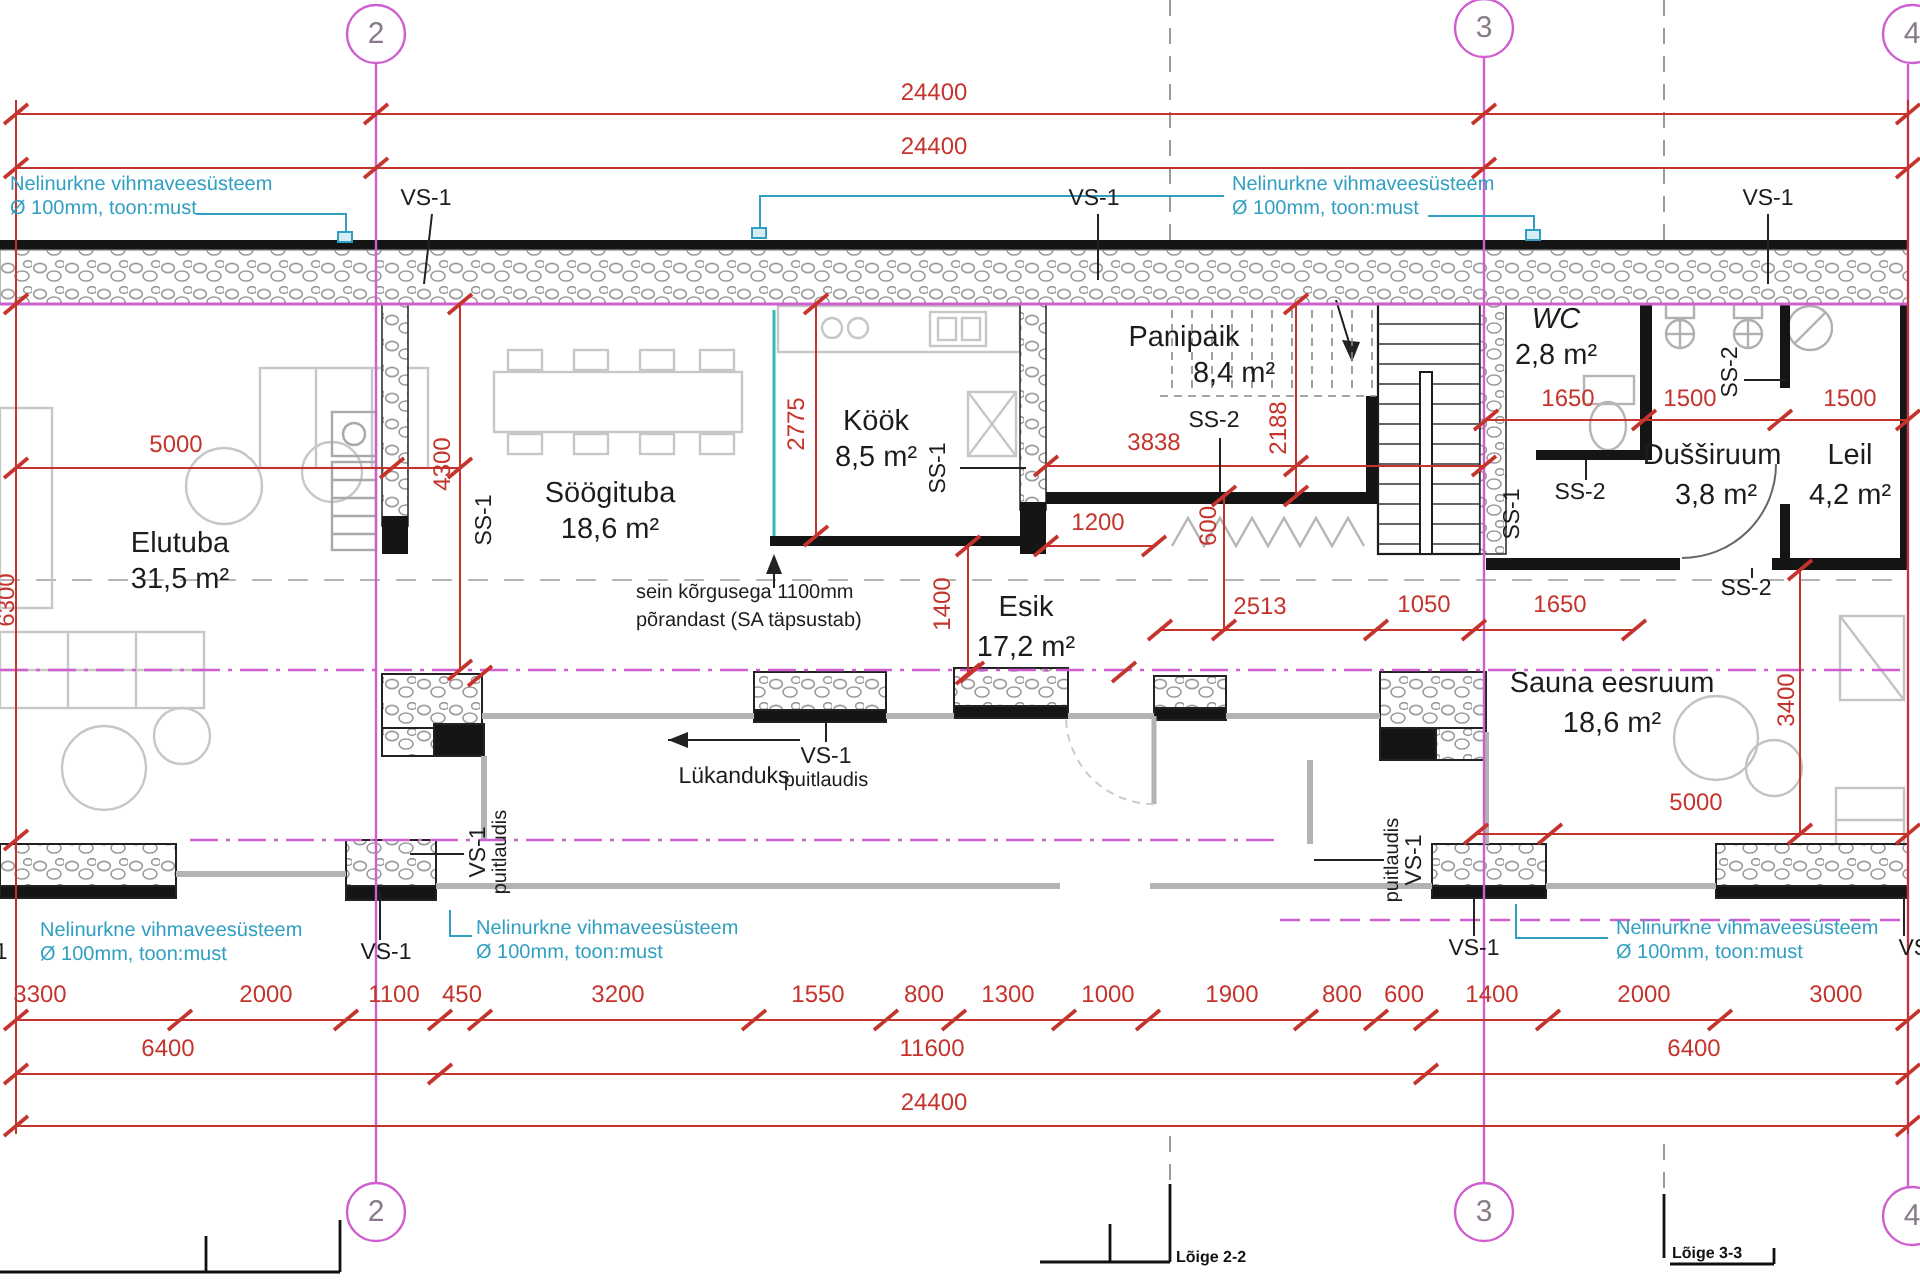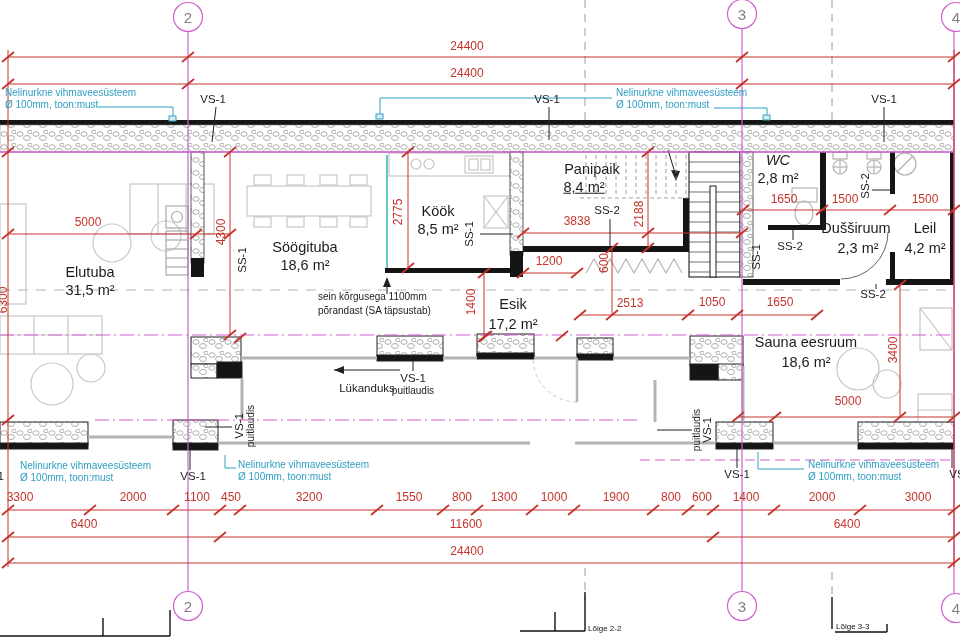--- a/index.html
+++ b/index.html
@@ -9,21 +9,21 @@
   #labels{position:absolute;left:0;top:0;width:100%;height:100%;pointer-events:none;}
   .lbl{position:absolute;white-space:nowrap;transform:translate(-50%,-50%);line-height:1;}
   .lbl.left{transform:translate(0,-50%);}
   .lbl.rot{transform:translate(-50%,-50%) rotate(-90deg);}
   .dim{color:#c5342c;font-size:12px;}
   .room{color:#1c1c1c;font-size:14.5px;}
   .ann{color:#1c1c1c;font-size:11.5px;}
   .small{color:#1c1c1c;font-size:10px;}
   .note{color:#2f9fc2;font-size:10px;}
   .grid{color:#8b7a8b;font-size:15px;}
-  .tiny{color:#111;font-size:8px;font-weight:normal;}
+  .tiny{color:#111;font-size:8px;font-weight:bold;}
   .logo{position:absolute;left:16px;top:558px;width:64px;height:64px;}
   .logo-text{position:absolute;left:10px;top:14px;color:#fff;font-size:27px;font-weight:bold;}
 </style>
 </head>
 <body>
 
 <div id="stage">
 
 <svg id="plan-svg" width="960" height="640" viewBox="0 0 960 640">
   <defs>
@@ -389,27 +389,27 @@
       <div class="lbl grid" style="left: 188px; top: 606px;">2</div>
       <div class="lbl grid" style="left: 742px; top: 606px;">3</div>
       <div class="lbl grid" style="left: 956px; top: 608px;">4</div>
       <div class="lbl room" style="left: 90px; top: 272px;">Elutuba</div>
       <div class="lbl room" style="left: 90px; top: 290px;">31,5 m²</div>
       <div class="lbl room" style="left: 305px; top: 247px;">Söögituba</div>
       <div class="lbl room" style="left: 305px; top: 265px;">18,6 m²</div>
       <div class="lbl room" style="left: 438px; top: 211px;">Köök</div>
       <div class="lbl room" style="left: 438px; top: 229px;">8,5 m²</div>
       <div class="lbl room" style="left: 592px; top: 169px;">Panipaik</div>
-      <div class="lbl room" style="left: 584px; top: 187px; text-decoration: underline;">8,4 m²</div>
+      <div class="lbl room" style="left: 617px; top: 187px;">8,4 m²</div>
       <div class="lbl room" style="left: 513px; top: 304px;">Esik</div>
       <div class="lbl room" style="left: 513px; top: 324px;">17,2 m²</div>
       <div class="lbl room" style="left: 778px; top: 160px; font-style: italic;">WC</div>
       <div class="lbl room" style="left: 778px; top: 178px;">2,8 m²</div>
       <div class="lbl room" style="left: 856px; top: 228px;">Dušširuum</div>
-      <div class="lbl room" style="left: 858px; top: 248px;">2,3 m²</div>
+      <div class="lbl room" style="left: 858px; top: 248px;">3,8 m²</div>
       <div class="lbl room" style="left: 925px; top: 228px;">Leil</div>
       <div class="lbl room" style="left: 925px; top: 248px;">4,2 m²</div>
       <div class="lbl room" style="left: 806px; top: 342px;">Sauna eesruum</div>
       <div class="lbl room" style="left: 806px; top: 362px;">18,6 m²</div>
       <div class="lbl dim" style="left: 88px; top: 222px;">5000</div>
       <div class="lbl dim rot" style="left: 221px; top: 232px;">4300</div>
       <div class="lbl dim rot" style="left: 398px; top: 212px;">2775</div>
       <div class="lbl dim" style="left: 577px; top: 221px;">3838</div>
       <div class="lbl dim rot" style="left: 639px; top: 214px;">2188</div>
       <div class="lbl dim" style="left: 549px; top: 261px;">1200</div>

